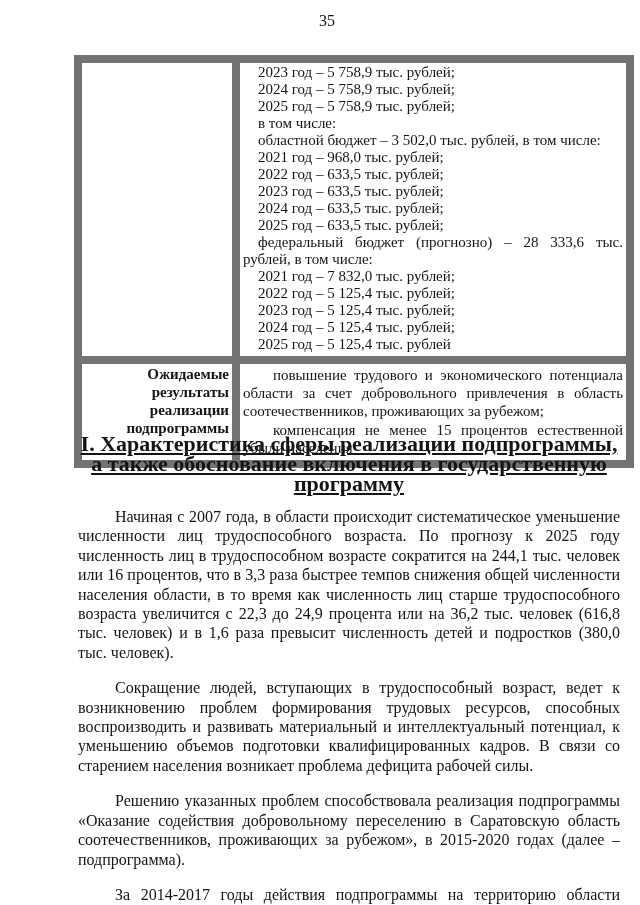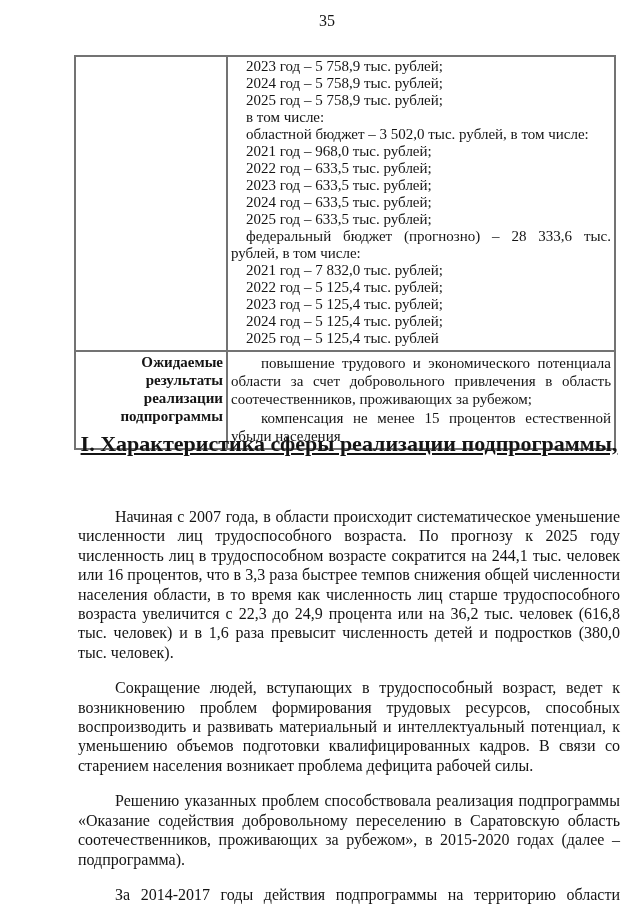--- a/index.html
+++ b/index.html
@@ -28,21 +28,21 @@
   table.doc-table {
     position: absolute;
     top: 55px;
     left: 74px;
     width: 534px;
     border-collapse: collapse;
     table-layout: fixed;
     font-size: 15px;
   }
   table.doc-table td {
-    border: 2px solid #737373;
+    border: 8px solid #737373;
     vertical-align: top;
     padding: 1px 3px 3px 3px;
   }
   td.cell-label {
     width: 144px;
     font-weight: bold;
     line-height: 18px;
     padding-left: 5px;
     padding-top: 2px;
     text-align: right;
@@ -121,20 +121,21 @@
       <td class="cell-body">
         <div class="result-item">повышение трудового и экономического потенциала области за счет добровольного привлечения в область соотечественников, проживающих за рубежом;</div>
         <div class="result-item">компенсация не менее 15 процентов естественной убыли населения</div>
       </td>
     </tr>
   </tbody>
 </table>
 
 <div class="section-heading">
   <div>I. Характеристика сферы реализации подпрограммы,</div>
+  <div>а также обоснование включения в государственную программу</div>
 </div>
 
 <div class="body-text">
   <p>Начиная с 2007 года, в области происходит систематическое уменьшение численности лиц трудоспособного возраста. По прогнозу к 2025 году численность лиц в трудоспособном возрасте сократится на 244,1 тыс. человек или 16 процентов, что в 3,3 раза быстрее темпов снижения общей численности населения области, в то время как численность лиц старше трудоспособного возраста увеличится с 22,3 до 24,9 процента или на 36,2 тыс. человек (616,8 тыс. человек) и в 1,6 раза превысит численность детей и подростков (380,0 тыс. человек).</p>
   <p>Сокращение людей, вступающих в трудоспособный возраст, ведет к возникновению проблем формирования трудовых ресурсов, способных воспроизводить и развивать материальный и интеллектуальный потенциал, к уменьшению объемов подготовки квалифицированных кадров. В связи со старением населения возникает проблема дефицита рабочей силы.</p>
   <p>Решению указанных проблем способствовала реализация подпрограммы «Оказание содействия добровольному переселению в Саратовскую область соотечественников, проживающих за рубежом», в 2015-2020 годах (далее – подпрограмма).</p>
   <p>За 2014-2017 годы действия подпрограммы на территорию области прибыло 14336 человек, в основном, из стран ближнего зарубежья: Казахстан, Узбекистан, Украина, Армения.</p>
 </div>
 
 </body></html>

